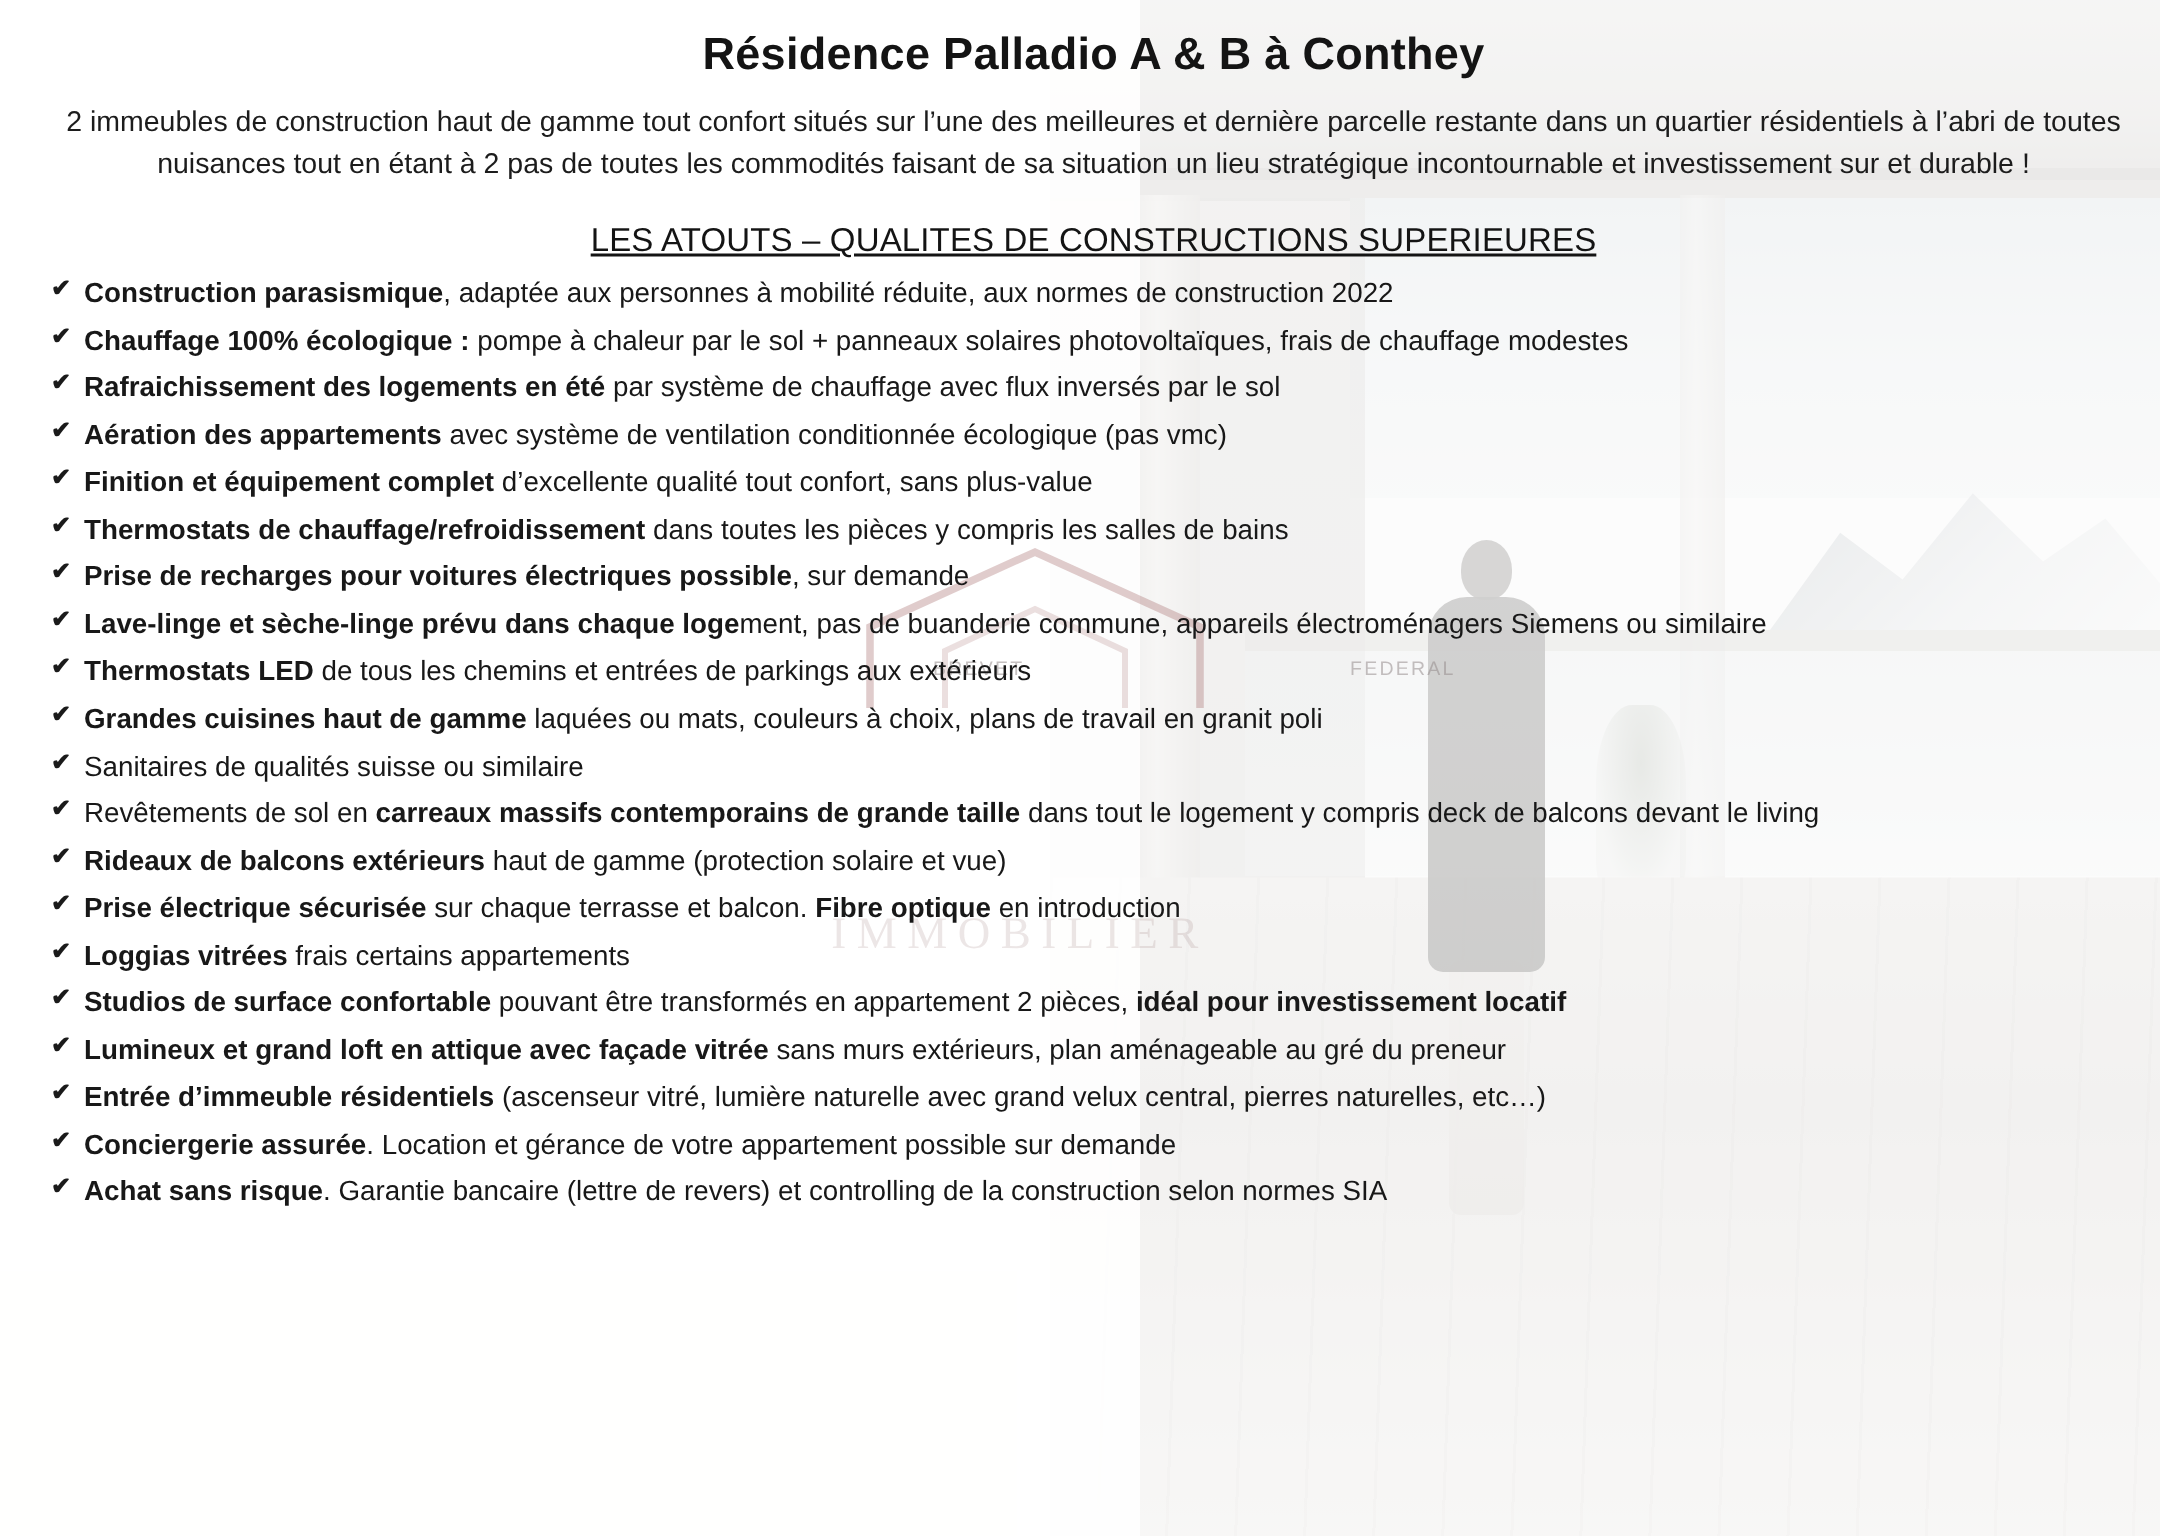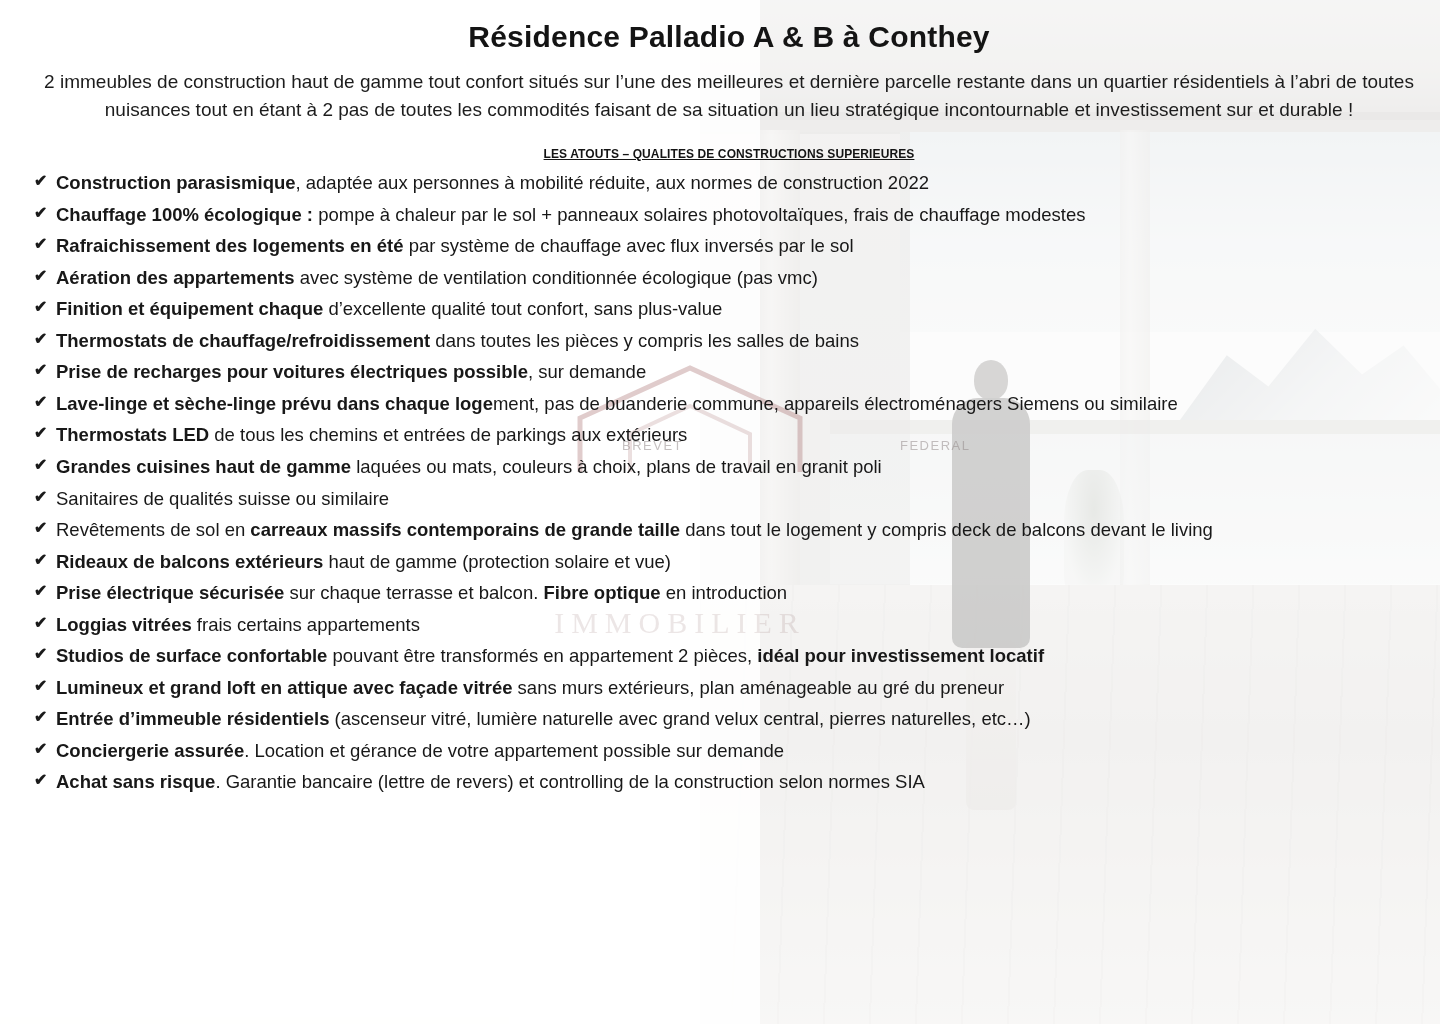--- a/index.html
+++ b/index.html
@@ -200,22 +200,22 @@
   }
   .intro {
     text-align: center;
     font-size: 19px;
     line-height: 1.45;
     color: #1c1c1c;
     margin: 0 8px 10px 8px;
   }
   .section-title {
     text-align: center;
-    font-size: 12px;
-    font-weight: 700;
+    font-size: 22px;
+    font-weight: 400;
     text-decoration: underline;
     color: #141414;
     margin: 24px 0 10px 0;
     letter-spacing: .1px;
   }
 
   ul.atouts {
     list-style: none;
     margin: 0;
     padding: 0 4px 0 10px;
@@ -283,21 +283,21 @@
 
   <div class="intro">2 immeubles de construction haut de gamme tout confort situés sur l’une des meilleures et dernière parcelle restante dans un quartier résidentiels à l’abri de toutes nuisances tout en étant à 2 pas de toutes les commodités faisant de sa situation un lieu stratégique incontournable et investissement sur et durable !</div>
 
   <div class="section-title">LES ATOUTS – QUALITES DE CONSTRUCTIONS SUPERIEURES</div>
 
   <ul class="atouts" id="atouts-list">
       <li><span class="tick">✔</span><b>Construction parasismique</b><span>, adaptée aux personnes à mobilité réduite, aux normes de construction 2022</span></li>
       <li><span class="tick">✔</span><b>Chauffage 100% écologique :</b><span> pompe à chaleur par le sol + panneaux solaires photovoltaïques, frais de chauffage modestes</span></li>
       <li><span class="tick">✔</span><b>Rafraichissement des logements en été</b><span> par système de chauffage avec flux inversés par le sol</span></li>
       <li><span class="tick">✔</span><b>Aération des appartements</b><span> avec système de ventilation conditionnée écologique (pas vmc)</span></li>
-      <li><span class="tick">✔</span><b>Finition et équipement chaque</b><span> d’excellente qualité tout confort, sans plus-value</span></li>
+      <li><span class="tick">✔</span><b>Finition et équipement complet</b><span> d’excellente qualité tout confort, sans plus-value</span></li>
       <li><span class="tick">✔</span><b>Thermostats de chauffage/refroidissement</b><span> dans toutes les pièces y compris les salles de bains</span></li>
       <li><span class="tick">✔</span><b>Prise de recharges pour voitures électriques possible</b><span>, sur demande</span></li>
       <li><span class="tick">✔</span><b>Lave-linge et sèche-linge prévu dans chaque loge</b><span>ment, pas de buanderie commune, appareils électroménagers Siemens ou similaire</span></li>
       <li><span class="tick">✔</span><b>Thermostats LED</b><span> de tous les chemins et entrées de parkings aux extérieurs</span></li>
       <li><span class="tick">✔</span><b>Grandes cuisines haut de gamme</b><span> laquées ou mats, couleurs à choix, plans de travail en granit poli</span></li>
       <li><span class="tick">✔</span><span>Sanitaires de qualités suisse ou similaire</span></li>
       <li><span class="tick">✔</span><span>Revêtements de sol en </span><b>carreaux massifs contemporains de grande taille</b><span> dans tout le logement y compris deck de balcons devant le living</span></li>
       <li><span class="tick">✔</span><b>Rideaux de balcons extérieurs</b><span> haut de gamme (protection solaire et vue)</span></li>
       <li><span class="tick">✔</span><b>Prise électrique sécurisée</b><span> sur chaque terrasse et balcon. </span><b>Fibre optique</b><span> en introduction</span></li>
       <li><span class="tick">✔</span><b>Loggias vitrées</b><span> frais certains appartements</span></li>

